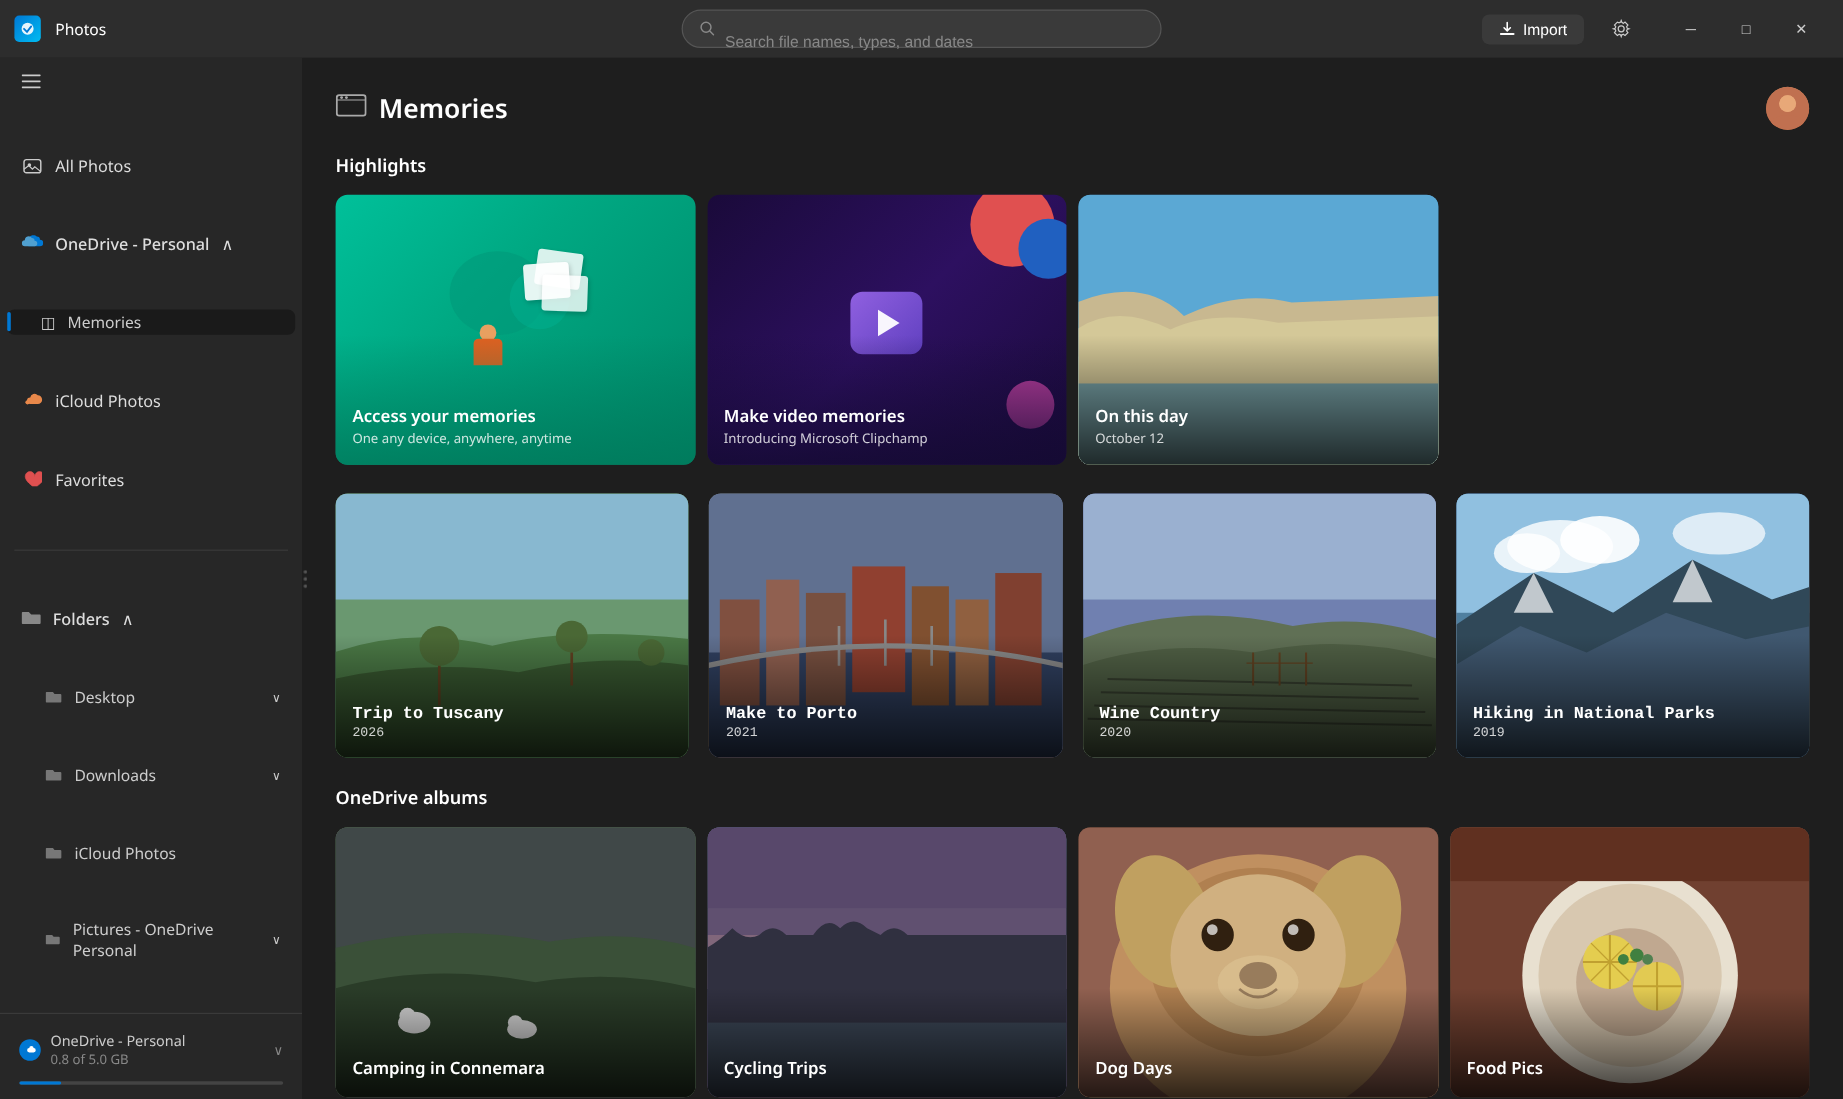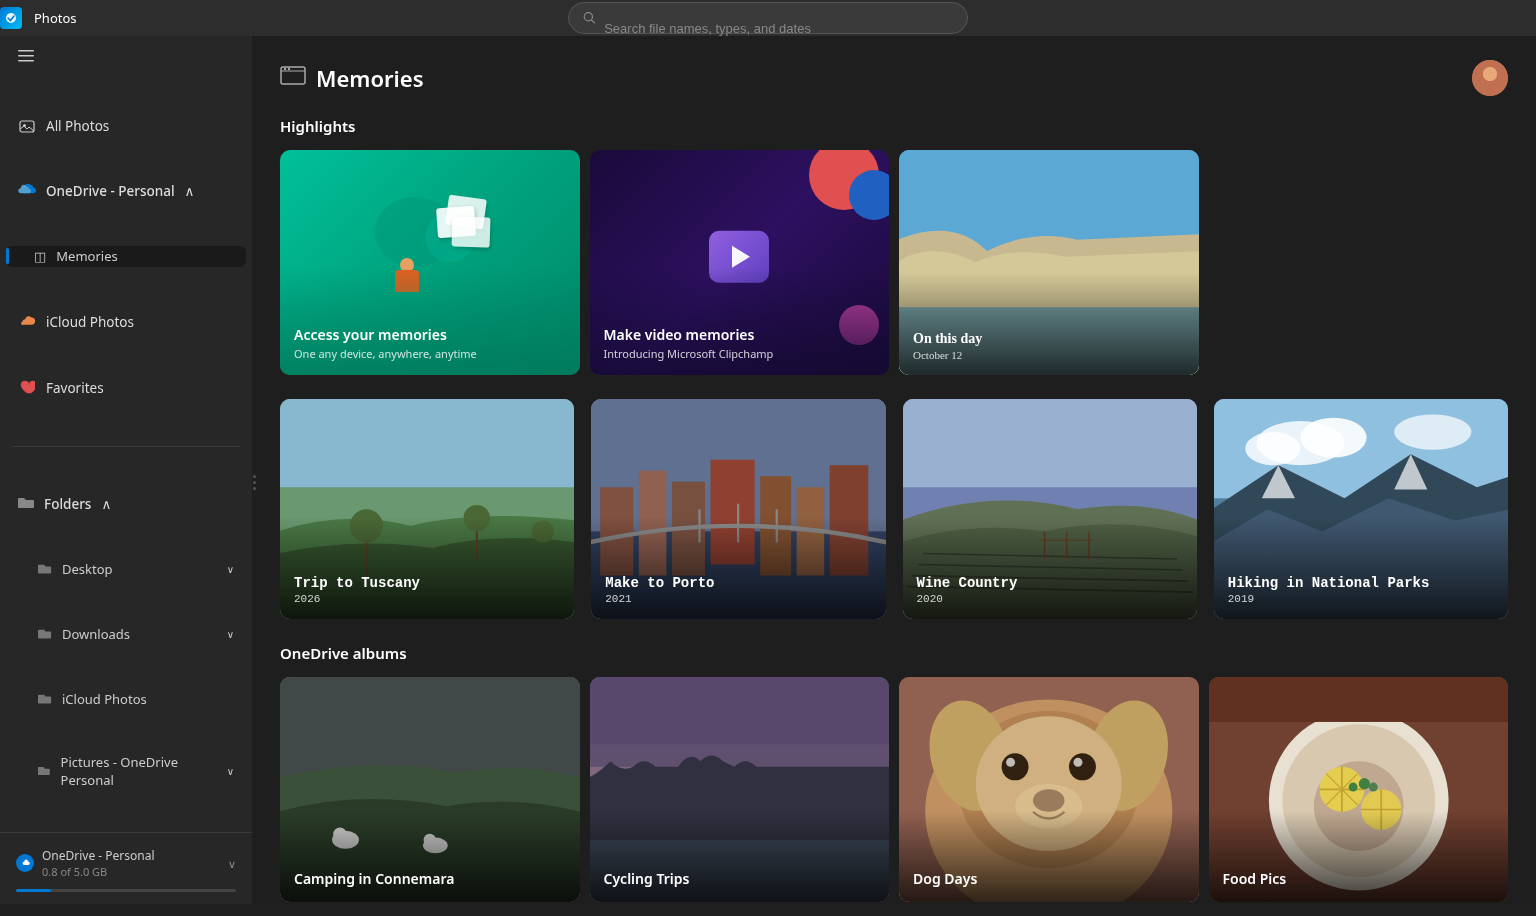--- a/index.html
+++ b/index.html
@@ -8,25 +8,25 @@
       background: #202020;
       color: #fff;
       width: 1536px;
       height: 916px;
       overflow: hidden;
       position: relative;
     }
 
     
     .titlebar {
-      height: 36px;
+      height: 48px;
       background: #2d2d2d;
       display: flex;
       align-items: center;
-      padding: 0 0;
+      padding: 0 12px;
       gap: 12px;
       position: relative;
     }
     .titlebar-logo {
       width: 22px;
       height: 22px;
       background: linear-gradient(135deg, #0078d4, #00bcf2);
       border-radius: 4px;
       display: flex;
       align-items: center;
@@ -353,21 +353,20 @@
     }
     .card-subtitle {
       font-size: 11px;
       color: rgba(255,255,255,0.8);
       margin-top: 2px;
     }
 
     
     .photo-cliffs {
       background: linear-gradient(180deg, #4a9fd4 0%, #2a7aaa 30%, #7ab8c0 50%, #c8d4b0 70%, #d4c880 100%);
-      font-family: Liberation Serif, serif;
     }
     .photo-desert {
       background: linear-gradient(180deg, #c8a8a0 0%, #d4b090 30%, #b88870 50%, #a07050 70%, #c0a880 100%);
     }
     .photo-tuscany {
       background: linear-gradient(180deg, #7ab090 0%, #5a9070 30%, #4a7858 50%, #2a5838 70%, #1a4028 100%);
     }
     .photo-porto {
       background: linear-gradient(180deg, #8090a8 0%, #607088 30%, #505878 50%, #604828 70%, #784830 100%);
     }
@@ -466,20 +465,40 @@
   <span style="font-size:13px;color:#fff;">Photos</span>
 
   <div class="titlebar-search">
     <svg width="14" height="14" viewBox="0 0 16 16" fill="#888">
       <circle cx="6.5" cy="6.5" r="5" stroke="#888" stroke-width="1.5" fill="none"></circle>
       <line x1="10.5" y1="10.5" x2="14" y2="14" stroke="#888" stroke-width="1.5" stroke-linecap="round"></line>
     </svg>
     <input type="text" placeholder="Search file names, types, and dates" style="">
   </div>
 
+  <div class="titlebar-actions">
+    <button class="titlebar-btn">
+      <svg width="14" height="14" viewBox="0 0 16 16" fill="currentColor">
+        <rect x="1" y="12" width="14" height="2" rx="1"></rect>
+        <path d="M8 2 L8 10 M5 7 L8 10 L11 7" stroke="white" stroke-width="1.5" fill="none" stroke-linecap="round"></path>
+      </svg>
+      <span>Import</span>
+    </button>
+    <button class="titlebar-icon-btn">
+      <svg width="16" height="16" viewBox="0 0 16 16" fill="#ccc">
+        <path d="M8 5a3 3 0 100 6A3 3 0 008 5zm0 1a2 2 0 110 4A2 2 0 018 6z"></path>
+        <path d="M8 1l-.5 1.5a4.9 4.9 0 00-1.2.5L4.8 2.4 2.4 4.8l1.1 1.5A4.9 4.9 0 003 7.5L1.5 8l1.5.5a4.9 4.9 0 00.5 1.2L2.4 11.2l2.4 2.4 1.5-1.1A4.9 4.9 0 007.5 13l.5 1.5.5-1.5a4.9 4.9 0 001.2-.5l1.5 1.1 2.4-2.4-1.1-1.5a4.9 4.9 0 00.5-1.2L14.5 8 13 7.5a4.9 4.9 0 00-.5-1.2l1.1-1.5-2.4-2.4-1.5 1.1A4.9 4.9 0 008.5 2.5L8 1z" fill="none" stroke="#ccc" stroke-width="1"></path>
+      </svg>
+    </button>
+    <div class="window-controls">
+      <button class="wc-btn">─</button>
+      <button class="wc-btn">□</button>
+      <button class="wc-btn wc-close">✕</button>
+    </div>
+  </div>
 </div>
 
 <div class="app-body">
 
   <nav class="sidebar">
     <div class="sidebar-hamburger">
       <svg width="16" height="16" viewBox="0 0 16 16" fill="#ccc">
         <rect y="2" width="16" height="1.5" rx="0.75"></rect>
         <rect y="7" width="16" height="1.5" rx="0.75"></rect>
         <rect y="12" width="16" height="1.5" rx="0.75"></rect>

